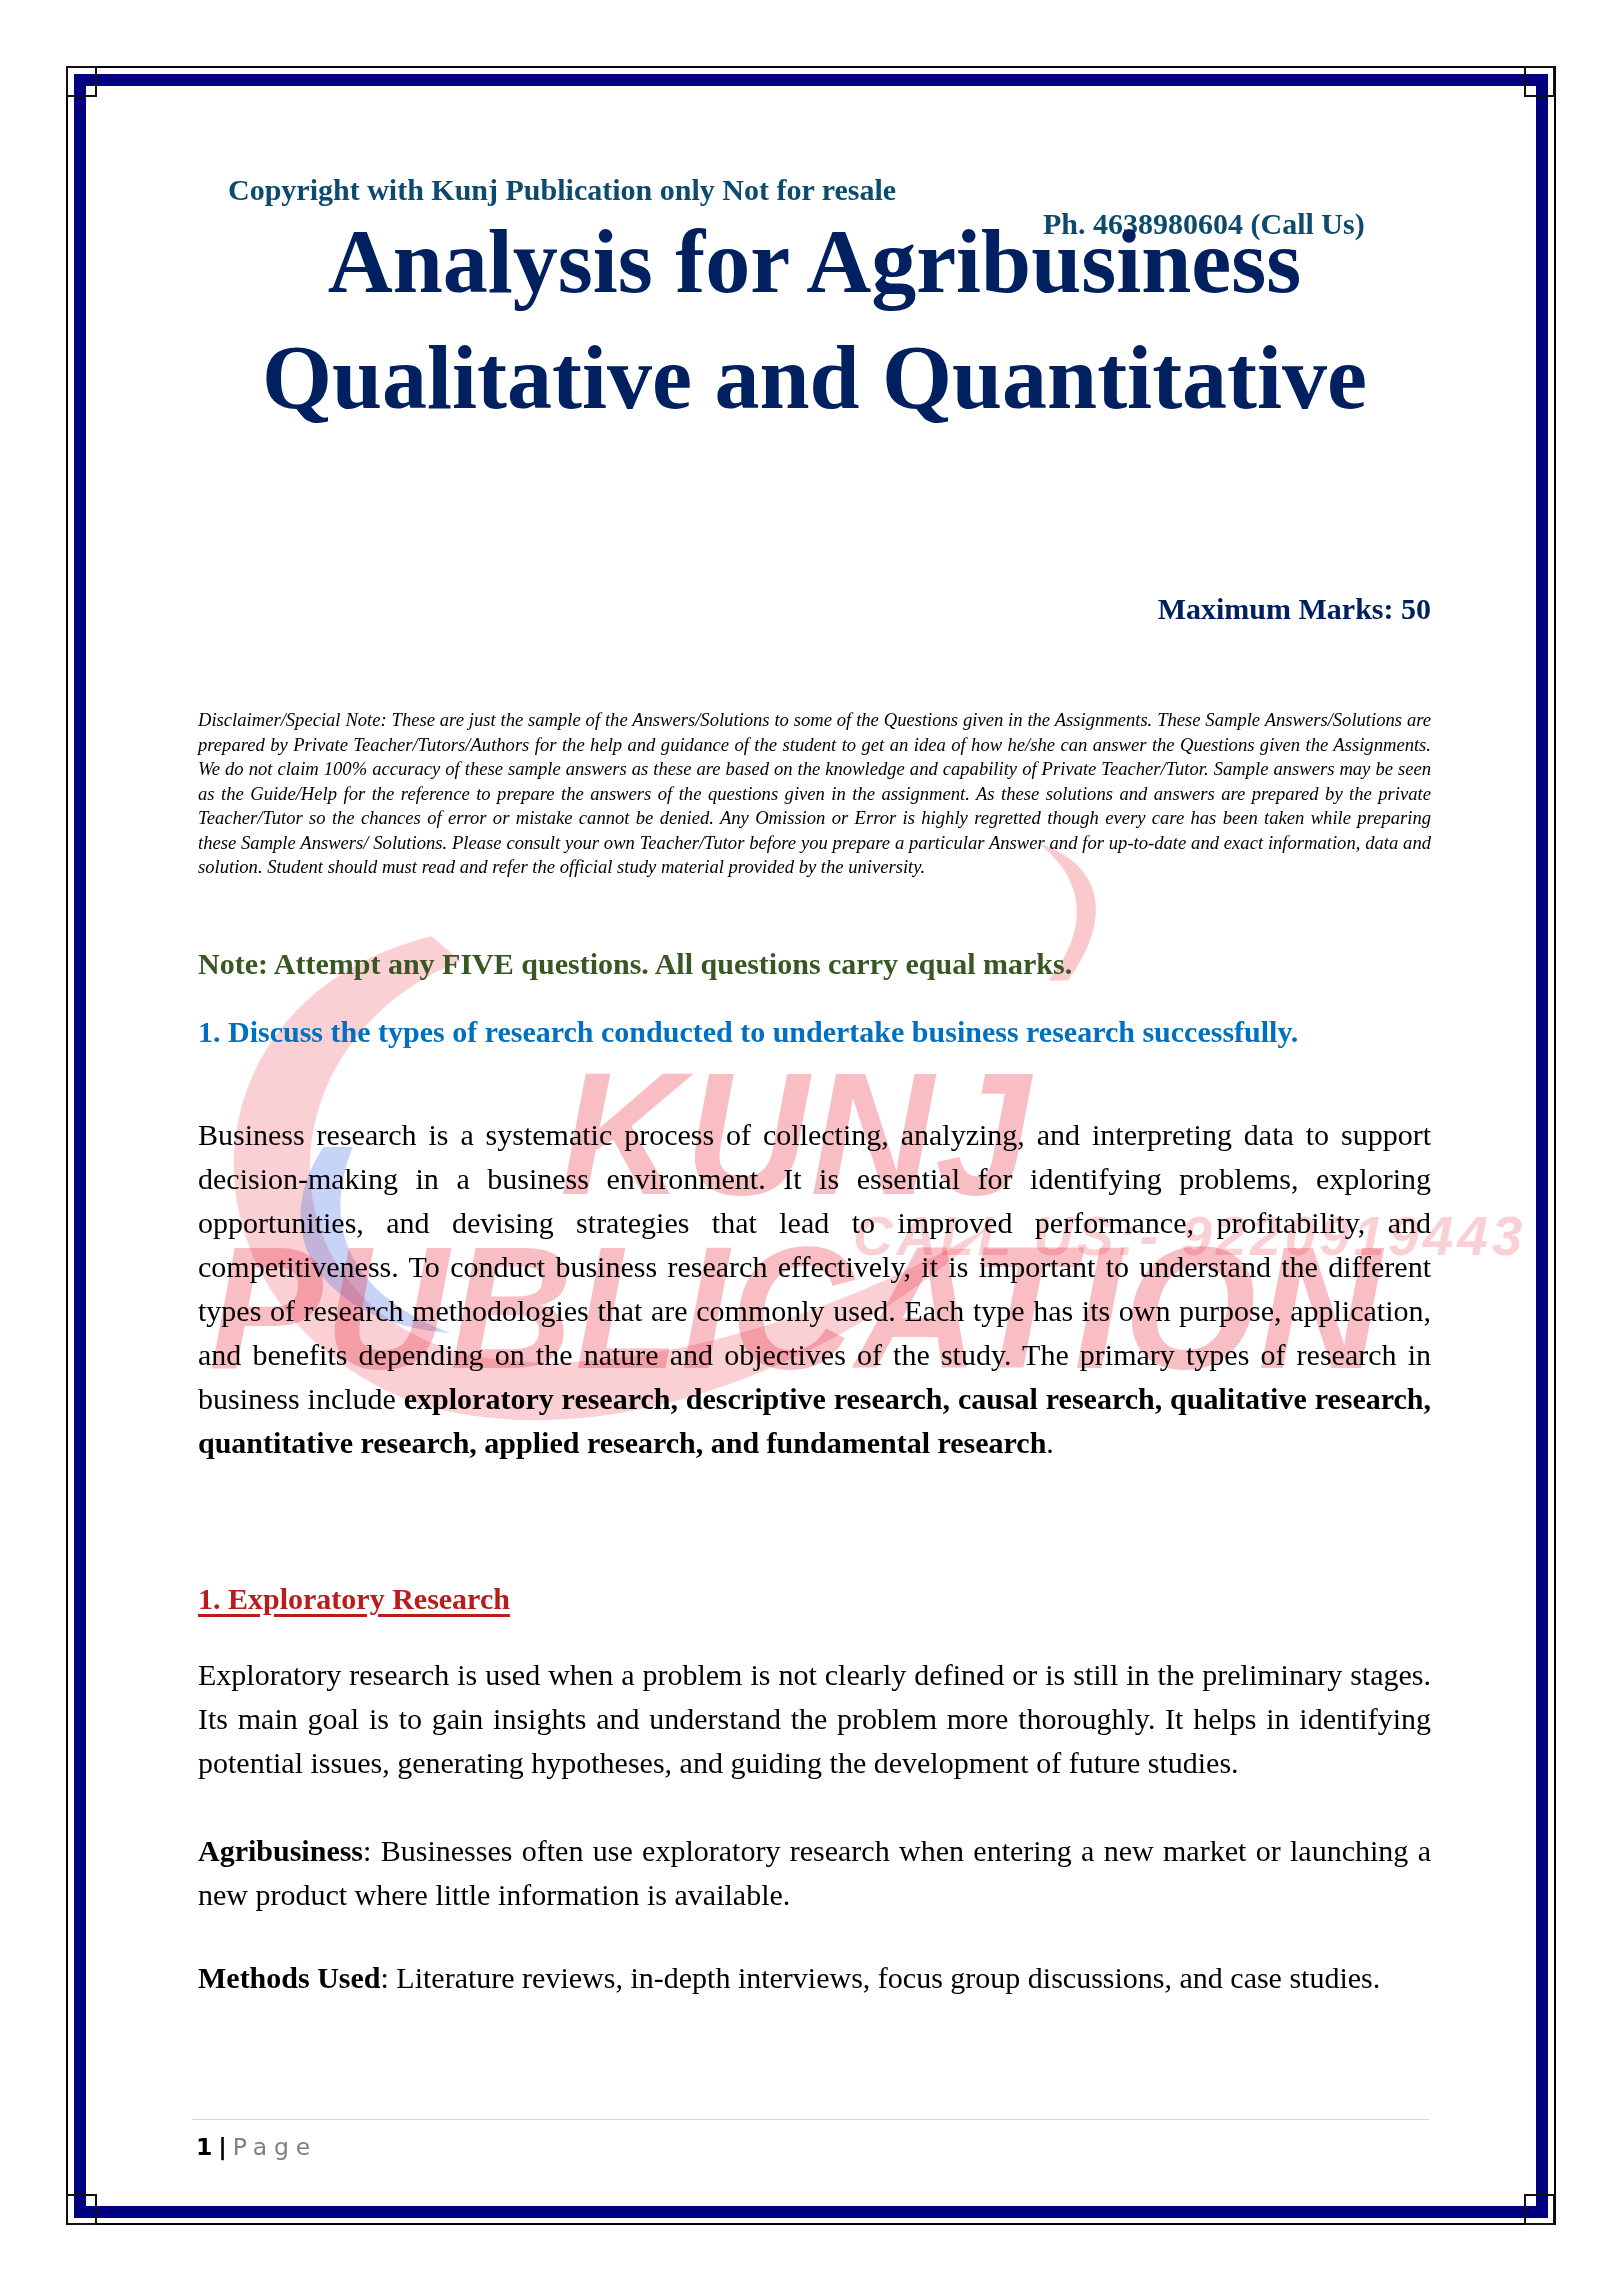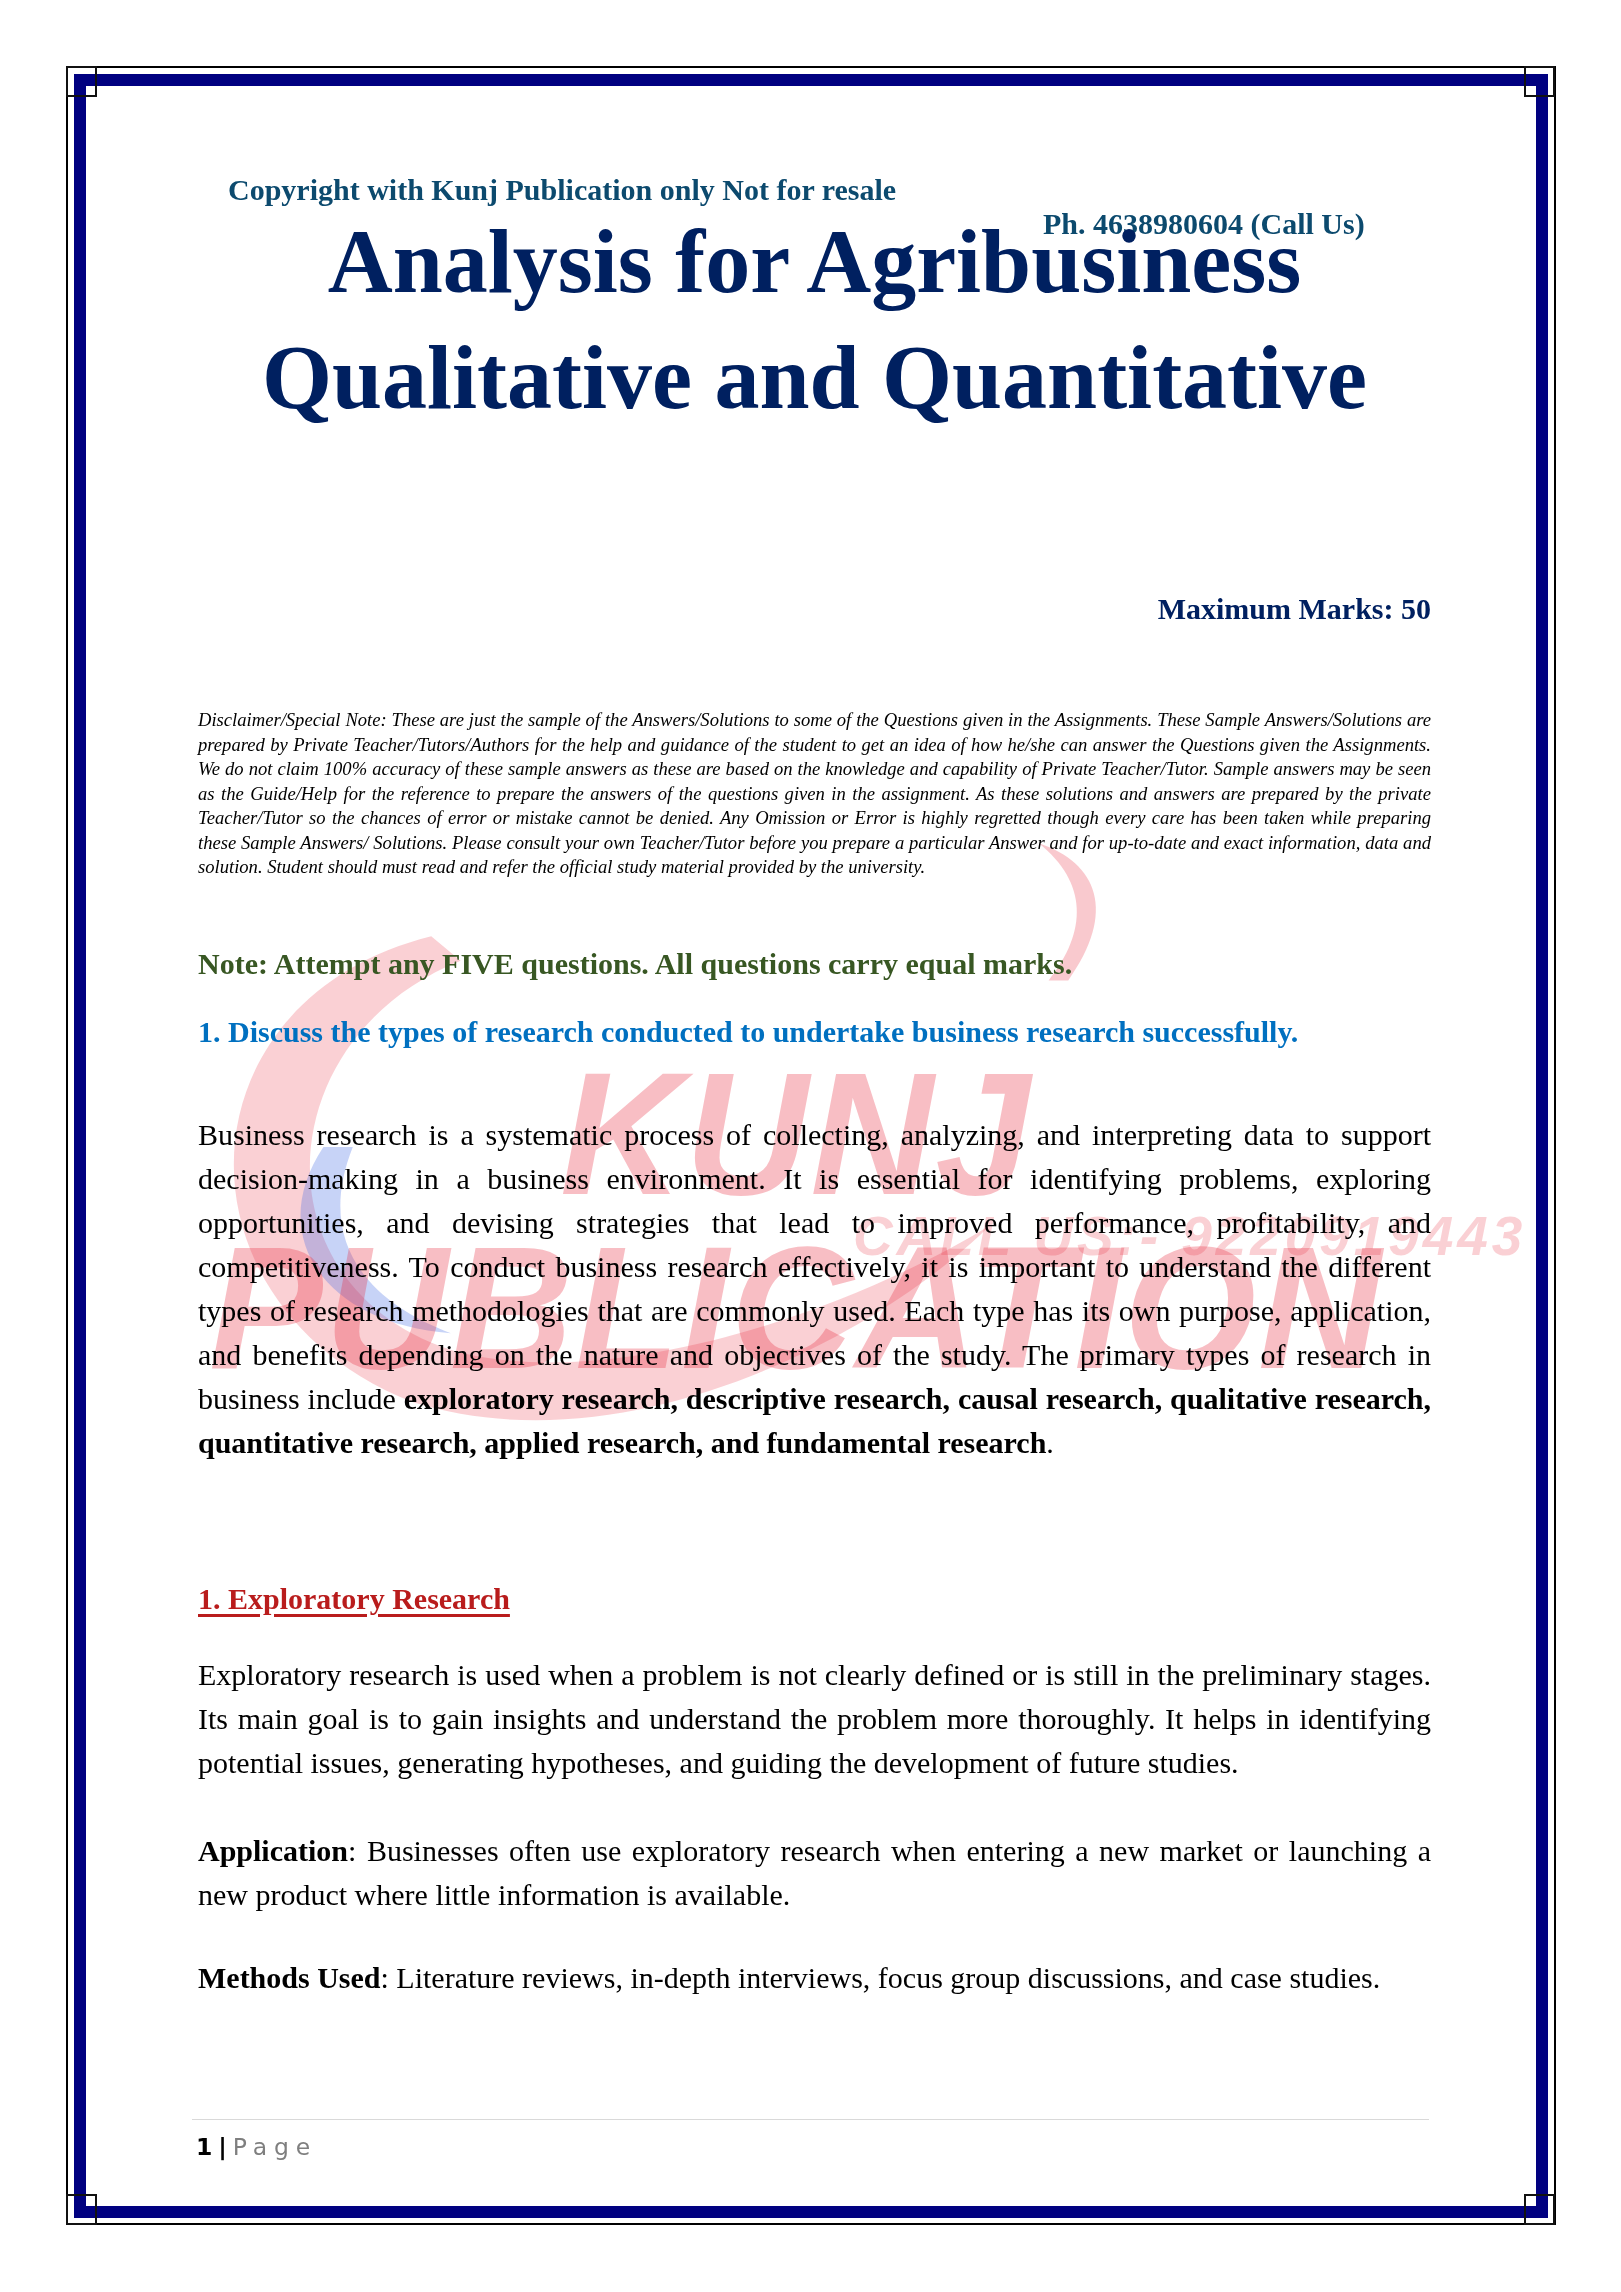--- a/index.html
+++ b/index.html
@@ -138,21 +138,21 @@
   <div class="note">Note: Attempt any FIVE questions. All questions carry equal marks.</div>
 
   <div class="question">1. Discuss the types of research conducted to undertake business research successfully.</div>
 
   <p class="para p1"><span>Business research is a systematic process of collecting, analyzing, and interpreting data to support decision-making in a business environment. It is essential for identifying problems, exploring opportunities, and devising strategies that lead to improved performance, profitability, and competitiveness. To conduct business research effectively, it is important to understand the different types of research methodologies that are commonly used. Each type has its own purpose, application, and benefits depending on the nature and objectives of the study. The primary types of research in business include </span><span class="bold">exploratory research, descriptive research, causal research, qualitative research, quantitative research, applied research, and fundamental research</span><span>.</span></p>
 
   <div class="subhead">1. Exploratory Research</div>
 
   <p class="para p2">Exploratory research is used when a problem is not clearly defined or is still in the preliminary stages. Its main goal is to gain insights and understand the problem more thoroughly. It helps in identifying potential issues, generating hypotheses, and guiding the development of future studies.</p>
 
-  <p class="para p3"><span class="bold">Application</span><span>: Businesses often use exploratory research when entering a new market or launching a new product where little information is available.</span></p>
+  <p class="para p3"><span class="bold">Agribusiness</span><span>: Businesses often use exploratory research when entering a new market or launching a new product where little information is available.</span></p>
 
   <p class="para p4"><span class="bold">Methods Used</span><span>: Literature reviews, in-depth interviews, focus group discussions, and case studies.</span></p>
 </div>
 
 <div class="footer-rule"></div>
 <div class="footer">
   <span class="num">1</span><span class="sep">|</span><span class="pg">Page</span>
 </div>
 
 

